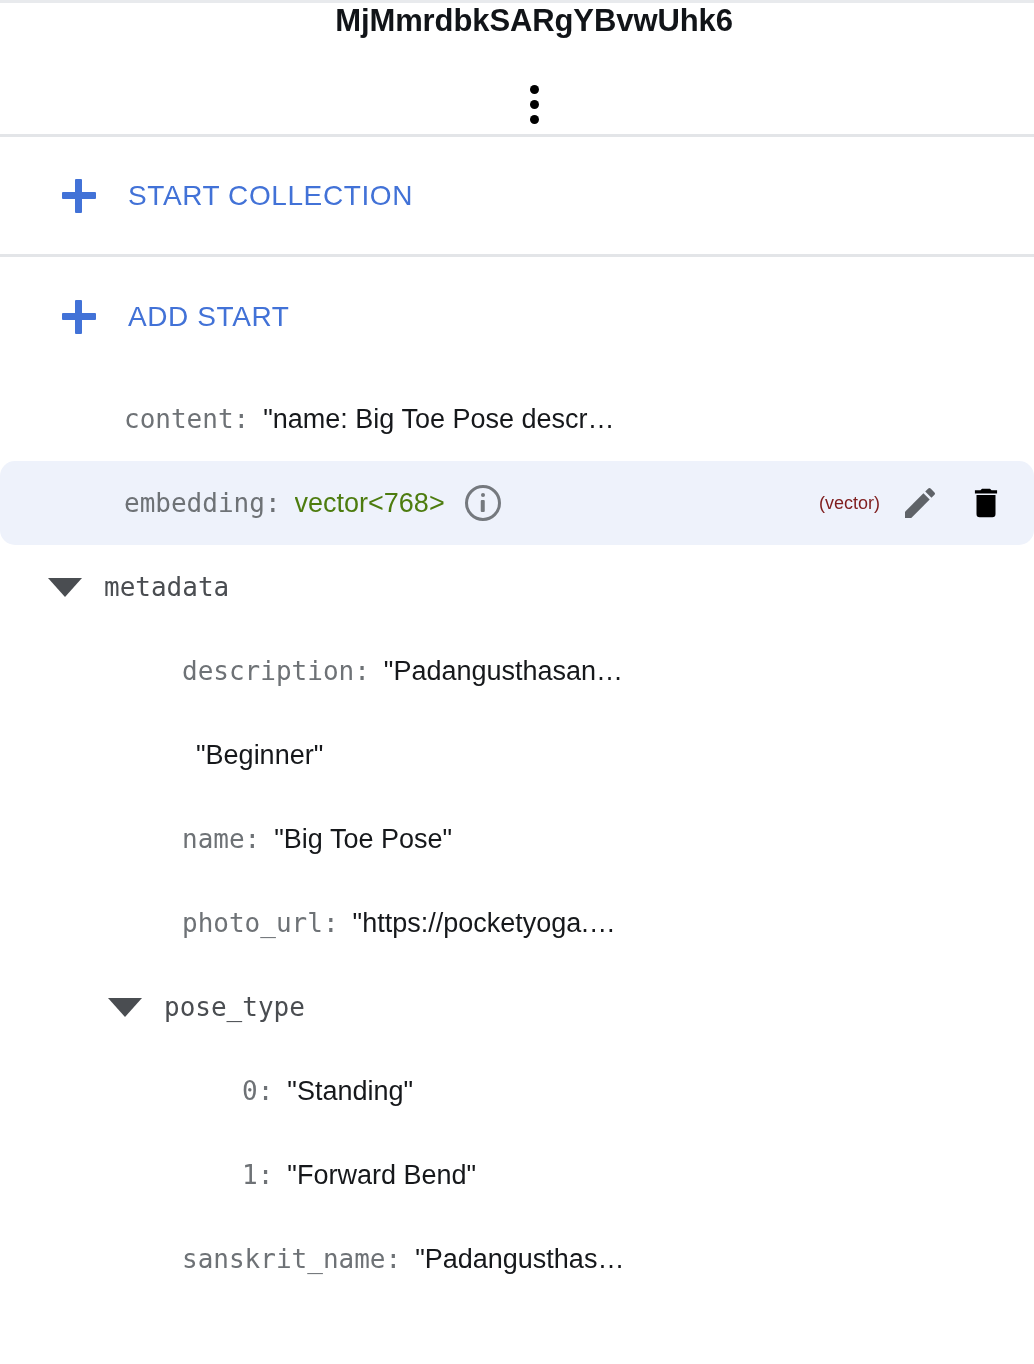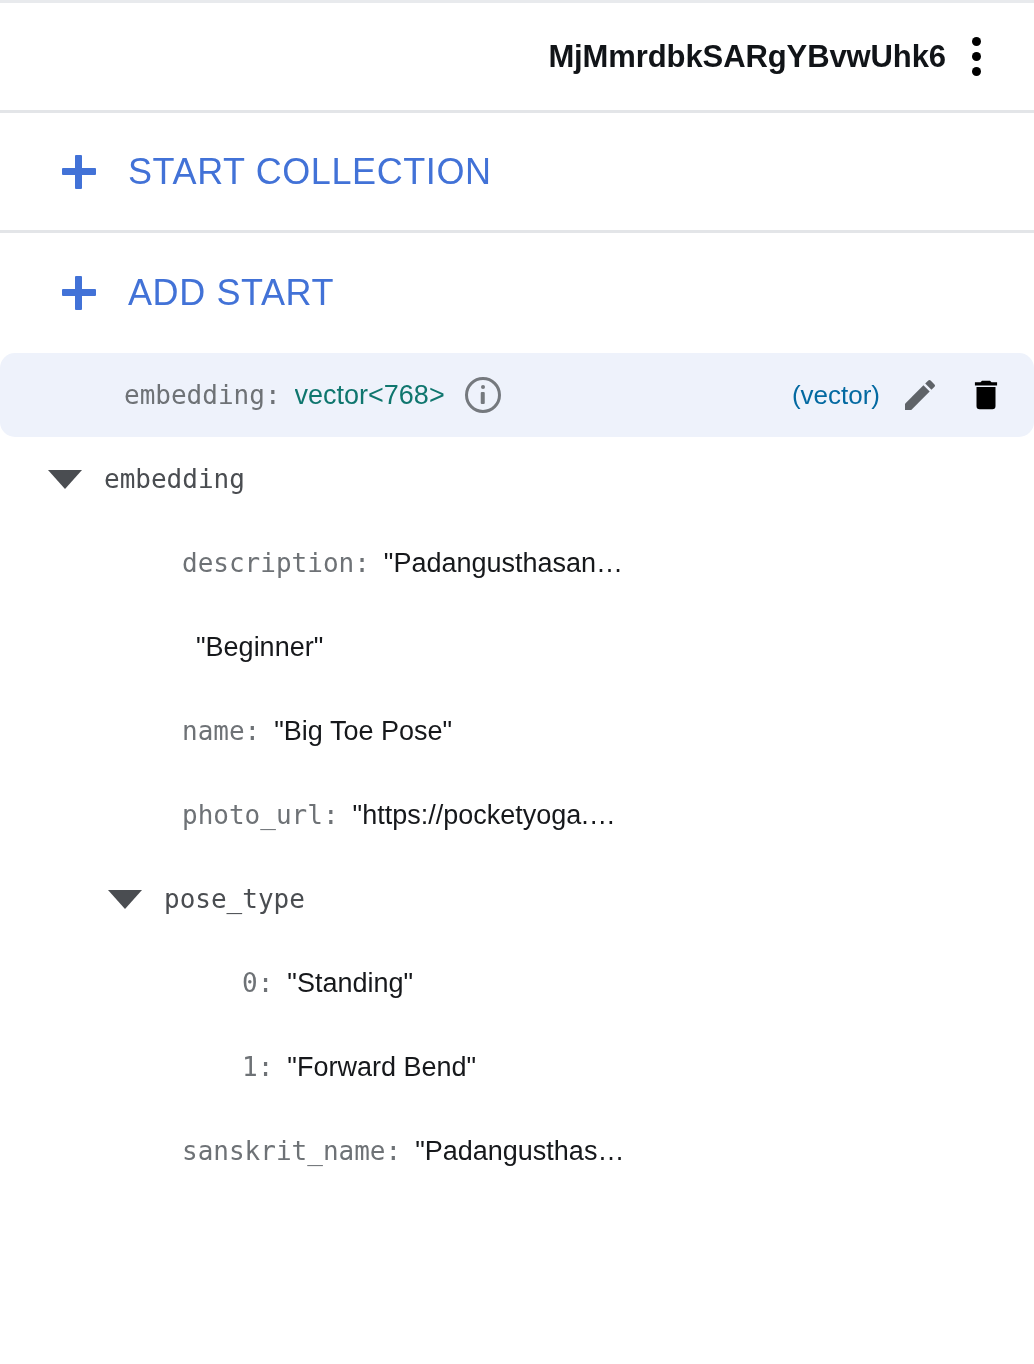--- a/index.html
+++ b/index.html
@@ -17,26 +17,27 @@
     width: 1034px;
     height: 1364px;
     background: #ffffff;
     position: relative;
     overflow: hidden;
     border-top: 3px solid #e8eaed;
   }
 
   
   .header {
-    height: 110px;
-    display: flex;
-    align-items: center;
-    justify-content: flex-end;
+    height: 134px;
+    display: flex;
+    align-items: center;
+    justify-content: space-between;
     padding: 0 28px 0 62px;
     border-bottom: 3px solid #e3e5e8;
+    flex-direction: column;
   }
   .doc-title {
     font-size: 31px;
     font-weight: 700;
     color: #111418;
     letter-spacing: -0.1px;
     white-space: nowrap;
   }
   .overflow-btn {
     width: 60px;
@@ -80,21 +81,21 @@
   .plus-icon::after {
     content: "";
     position: absolute;
     background: #4272d7;
     border-radius: 1px;
   }
   .plus-icon::before { left: 0; top: 13px; width: 34px; height: 7px; }
   .plus-icon::after  { top: 0; left: 13px; height: 34px; width: 7px; }
 
   .action-label {
-    font-size: 36px;
+    font-size: 28px;
     font-weight: 500;
     color: #4272d7;
     letter-spacing: 0.6px;
   }
 
   
   .field-row {
     height: 84px;
     display: flex;
     align-items: center;
@@ -123,27 +124,27 @@
 
   .field-value {
     font-family: "Liberation Sans", sans-serif;
     font-size: 27px;
     color: #16181b;
     white-space: nowrap;
     margin-left: 14px;
     overflow: hidden;
   }
   .field-value.link {
-    color: #0f766e;
+    color: #4d7c0f;
     cursor: pointer;
   }
 
   .type-note {
-    font-size: 26px;
-    color: #0369a1;
+    font-size: 18px;
+    color: #7f1d1d;
     white-space: nowrap;
   }
 
   
   .indent-1 { padding-left: 124px; }
   .indent-1-caret { padding-left: 48px; }
   .indent-2 { padding-left: 182px; align-items: center; }
   .indent-2-caret { padding-left: 108px; text-align: right; }
   .indent-3 { padding-left: 242px; }
 
@@ -214,20 +215,24 @@
   <div class="action-row bordered">
     <span class="plus-icon"></span>
     <span class="action-label">START COLLECTION</span>
   </div>
 
   <div class="action-row">
     <span class="plus-icon"></span>
     <span class="action-label">ADD START</span>
   </div>
 
+  <div class="field-row indent-1">
+    <span class="field-key">content:</span>
+    <span class="field-value">"name: Big Toe Pose descr…</span>
+  </div>
 
   <div class="field-row indent-1 highlight">
     <span class="field-key">embedding:</span>
     <span class="field-value link">vector&lt;768&gt;</span>
     <span class="info-icon"></span>
     <span class="spacer"></span>
     <span class="type-note">(vector)</span>
     <span class="icon-btn edit-btn">
       <svg width="40" height="40" viewBox="0 0 24 24" aria-hidden="true">
         <path d="M3 17.25V21h3.75L17.81 9.94l-3.75-3.75L3 17.25z" fill="#5f6368"></path>
@@ -236,21 +241,21 @@
     </span>
     <span class="icon-btn delete-btn">
       <svg width="38" height="38" viewBox="0 0 24 24" aria-hidden="true">
         <path d="M6 19a2 2 0 0 0 2 2h8a2 2 0 0 0 2-2V7H6v12zM19 4h-3.5l-1-1h-5l-1 1H5v2h14V4z" fill="#000000"></path>
       </svg>
     </span>
   </div>
 
   <div class="field-row indent-1-caret">
     <span class="caret"></span>
-    <span class="field-key dark">embedding</span>
+    <span class="field-key dark">metadata</span>
   </div>
 
   <div class="field-row indent-2">
     <span class="field-key">description:</span>
     <span class="field-value">"Padangusthasan…</span>
   </div>
 
   <div class="field-row indent-2">
     <span class="field-value">"Beginner"</span>
   </div>

